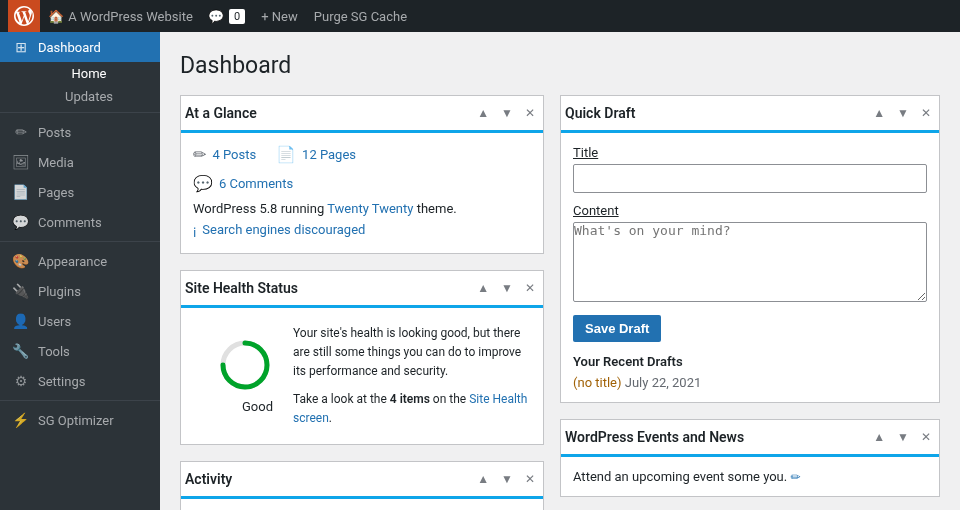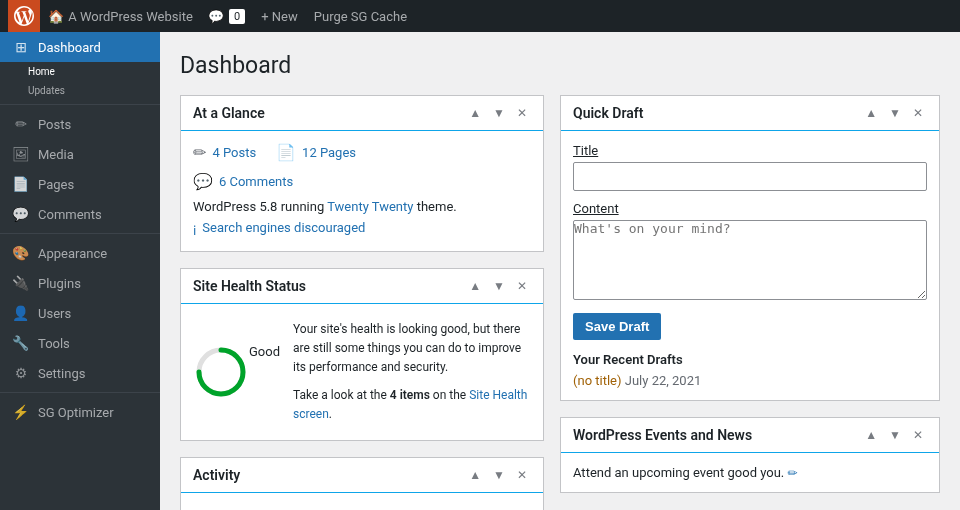--- a/index.html
+++ b/index.html
@@ -44,21 +44,21 @@
       display: flex; align-items: center; gap: 8px;
       color: #a7aaad; padding: 7px 10px 7px 12px;
       cursor: pointer; font-size: 13px;
       text-decoration: none;
     }
     .menu-item.active { background: #2271b1; color: #fff; }
     .menu-item .menu-icon { width: 18px; text-align: center; font-size: 14px; opacity: 0.8; }
     .submenu-item {
       display: flex; align-items: center;
       color: #a7aaad; padding: 4px 10px 4px 28px;
-      cursor: pointer; font-size: 10px;
+      cursor: pointer; font-size: 13px; justify-content: center;
     }
     .submenu-item.active-sub { color: #fff; }
     .menu-separator { border-top: 1px solid #3c434a; margin: 4px 0; }
     #adminmenu-wrap {
       display: flex; flex-direction: column; height: 100%;
     }
     .menu-spacer { flex: 1; }
 
     
     #wpcontent {
@@ -80,22 +80,22 @@
     .col-right { width: 380px; flex-shrink: 0; }
 
     
     .postbox {
       background: #fff;
       border: 1px solid #c3c4c7;
       margin-bottom: 16px;
     }
     .postbox-header {
       display: flex; align-items: center; justify-content: space-between;
-      padding: 8px 12px;
-      border-bottom: 1px solid #0ea5e9;
+      padding: 8px 4px;
+      border-bottom: 3px solid #0ea5e9;
     }
     .postbox-title {
       font-size: 14px; font-weight: 600; color: #1d2327;
     }
     .postbox-controls {
       display: flex; gap: 4px; align-items: center;
     }
     .postbox-btn {
       background: none; border: none; cursor: pointer;
       color: #787c82; font-size: 12px; padding: 2px 4px;
@@ -115,21 +115,21 @@
       display: flex; align-items: flex-start; gap: 6px; color: #2271b1; font-size: 13px;
     }
     .search-engine-notice .info-icon { color: #2271b1; margin-top: 1px; }
     .search-engine-notice a { color: #2271b1; }
 
     
     .site-health-body {
       display: flex; align-items: center; gap: 20px; padding: 16px 12px;
     }
     .health-meter {
-      display: flex; flex-direction: row; align-items: flex-start; 
+      display: flex; flex-direction: column; align-items: flex-end; gap: 6px;
       min-width: 80px;
     }
     .health-label { font-size: 13px; color: #1d2327; }
     .health-desc { font-size: 12px; color: #1d2327; line-height: 1.6; }
     .health-desc a { color: #2271b1; text-decoration: none; }
     .health-desc strong { font-weight: 600; }
 
     
     .quick-draft-label { font-size: 13px; color: #1d2327; margin-bottom: 4px; display: block; }
     .quick-draft-input {
@@ -371,20 +371,20 @@
         <div class="postbox">
           <div class="postbox-header">
             <span class="postbox-title">WordPress Events and News</span>
             <div class="postbox-controls">
               <button class="postbox-btn">▲</button>
               <button class="postbox-btn">▼</button>
               <button class="postbox-btn">✕</button>
             </div>
           </div>
           <div class="events-body">
-            <span>Attend an upcoming event good you.</span>
+            <span>Attend an upcoming event some you.</span>
             <span class="pencil-icon">✏</span>
           </div>
         </div>
       </div>
     </div>
   </div>
 </div>
 
 </body></html>

